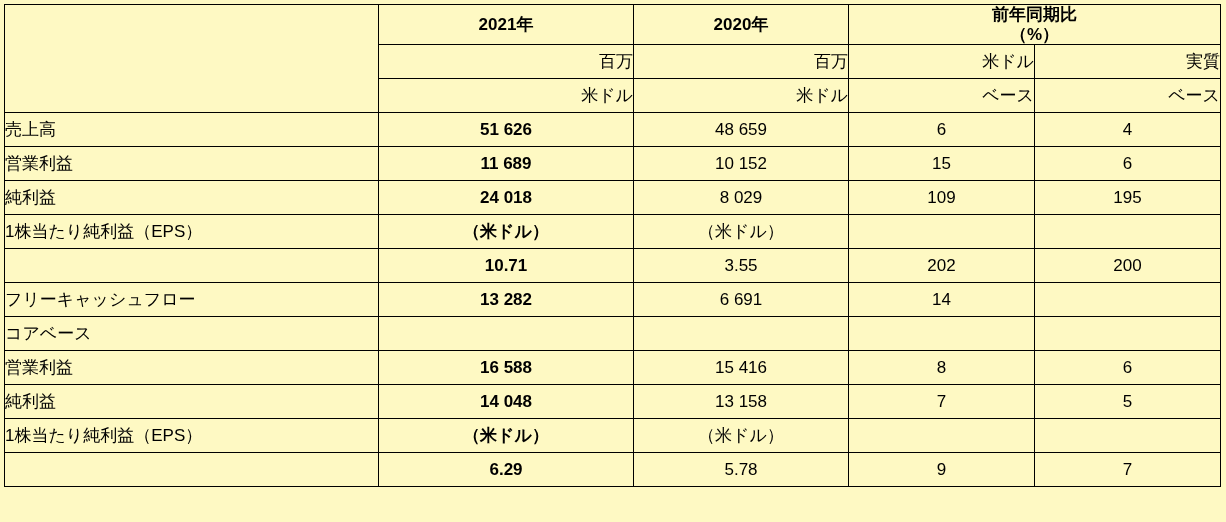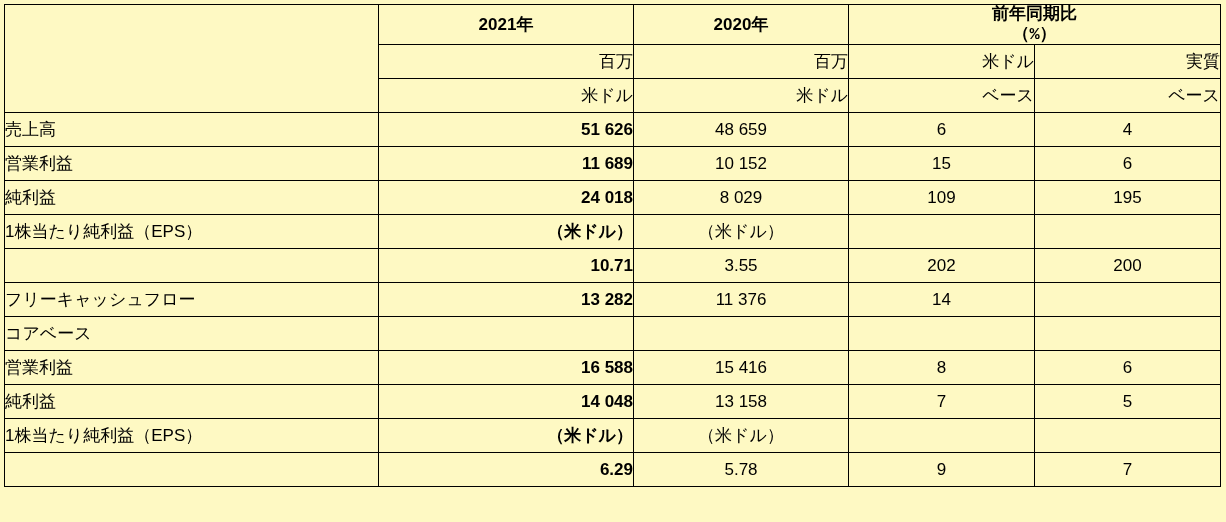--- a/index.html
+++ b/index.html
@@ -55,30 +55,29 @@
   .hdr-sub {
     font-weight: normal;
     font-size: 17px;
     text-align: right;
   }
   .hdr-yoy {
     font-weight: bold;
     font-size: 17px;
     text-align: center;
     line-height: 1.45;
-    font-family: Liberation Mono, monospace;
   }
   .nb-top { border-top: none; }
   .nb-bottom { border-bottom: none; }
   .val {
     text-align: center;
     font-size: 17px;
   }
   .val-b {
-    text-align: right;
+    text-align: center;
     font-size: 17px;
     font-weight: bold;
   }
   .core-label {
     text-align: left;
     padding-left: 4px;
     font-size: 16.5px;
   }
 </style>
 </head>
@@ -150,21 +149,21 @@
       <tr>
         <td class="lbl"></td>
         <td class="val-b">10.71</td>
         <td class="val">3.55</td>
         <td class="val">202</td>
         <td class="val">200</td>
       </tr>
       <tr>
         <td class="lbl">フリーキャッシュフロー</td>
         <td class="val-b">13 282</td>
-        <td class="val">11 376</td>
+        <td class="val">6 691</td>
         <td class="val">14</td>
         <td class="val"></td>
       </tr>
       <tr>
         <td class="core-label">コアベース</td>
         <td class="val-b"></td>
         <td class="val"></td>
         <td class="val"></td>
         <td class="val"></td>
       </tr>

